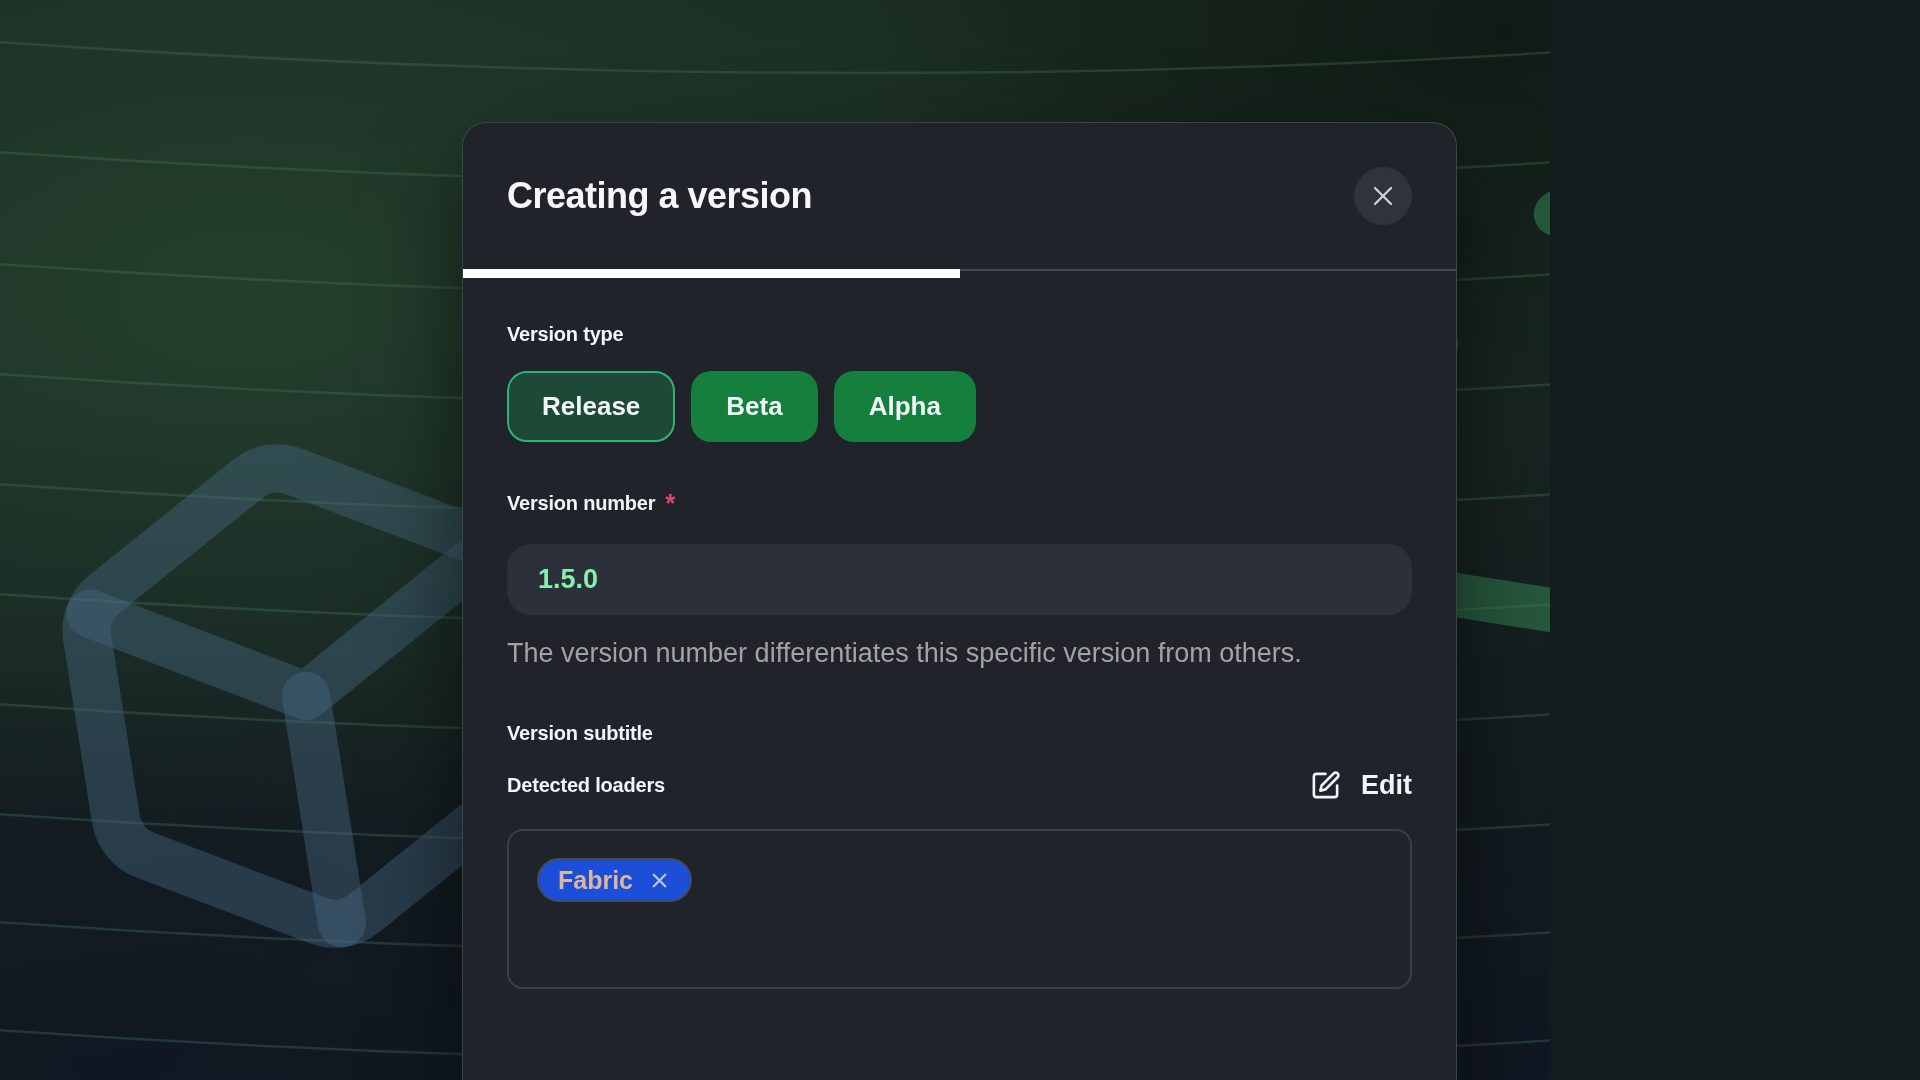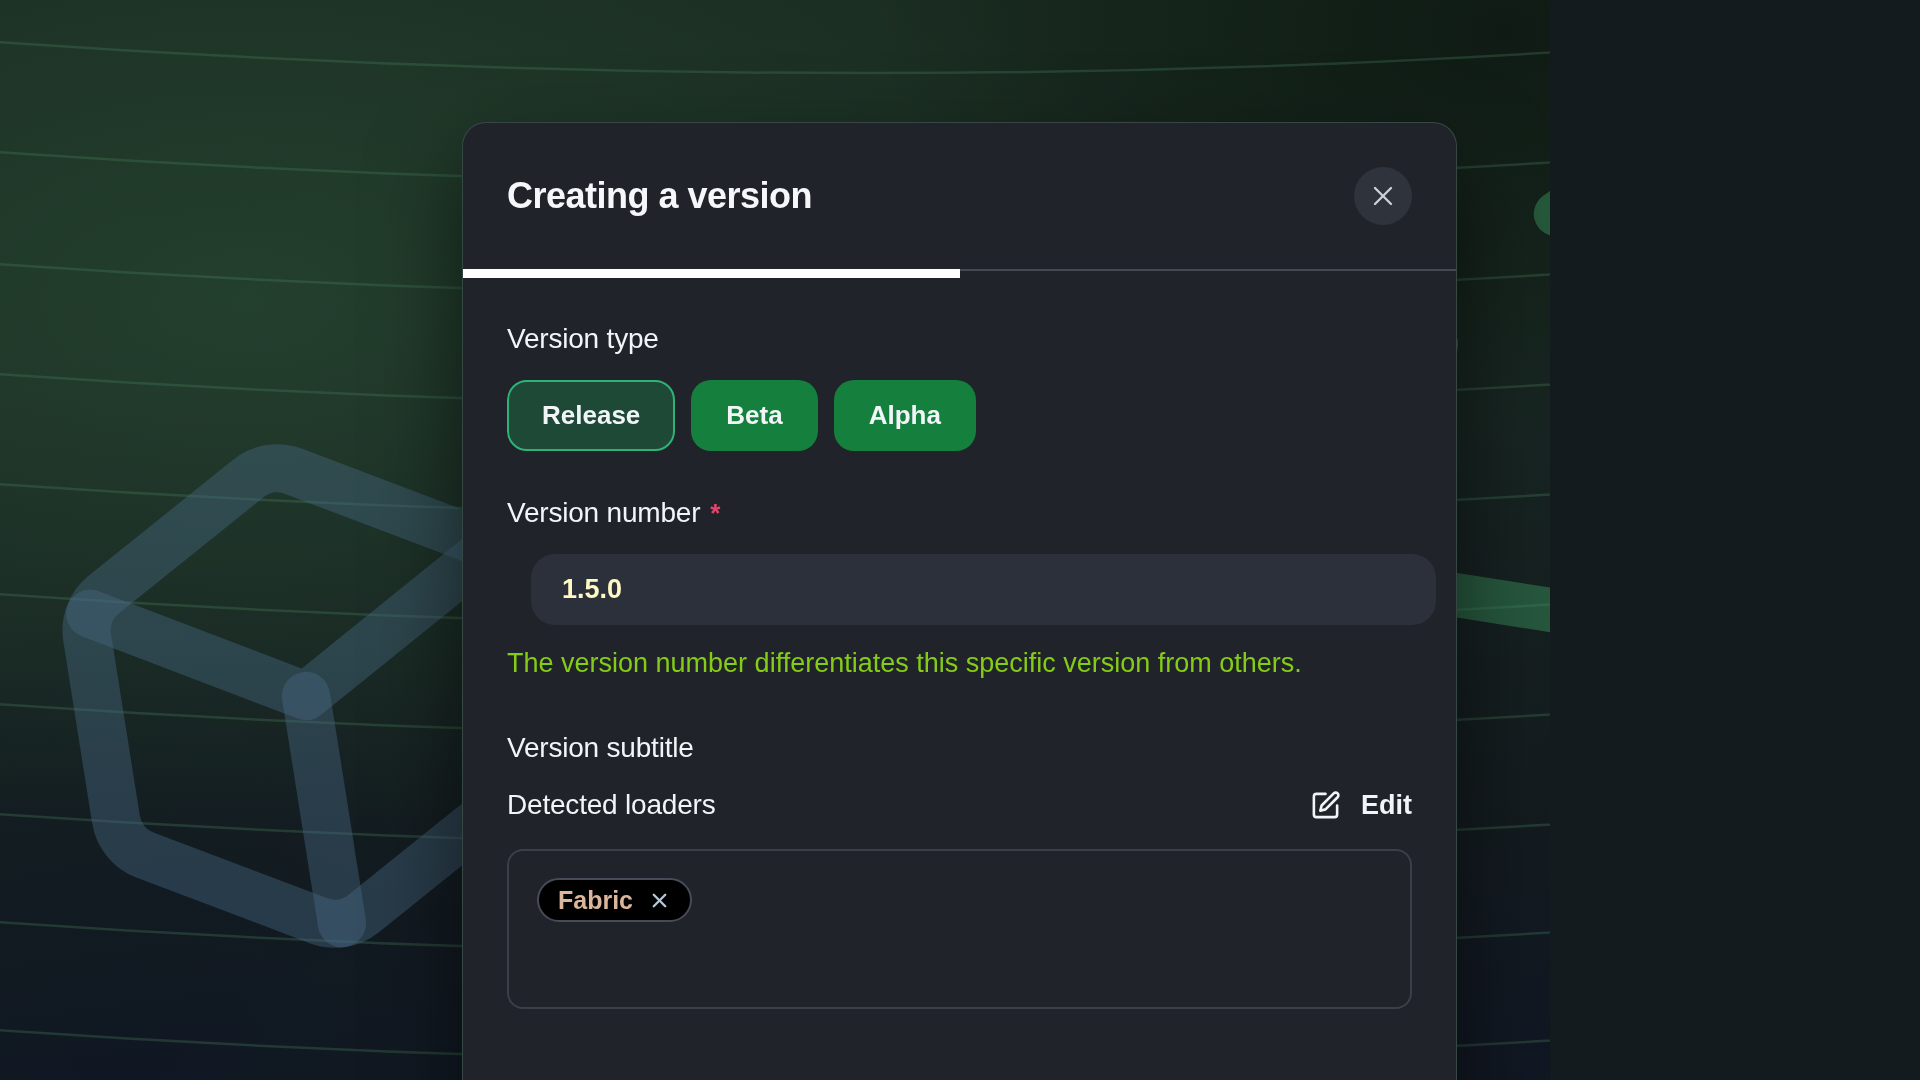--- a/index.html
+++ b/index.html
@@ -42,45 +42,45 @@
     background: #2f333b; border: none; cursor: pointer;
     display: flex; align-items: center; justify-content: center; flex: none;
   }
   .progress { position: relative; height: 9px; }
   .progress-track { position: absolute; left: 0; right: 0; top: 0; height: 2px; background: #434851; }
   .progress-fill { position: absolute; left: 0; top: 0; height: 9px; background: #ffffff; }
 
   .modal-body { padding: 45px 44px 0 44px; }
 
   .field-label {
-    font-size: 28px; font-weight: 400; color: #f2f5f8; letter-spacing: -0.2px;
+    font-size: 20px; font-weight: 700; color: #f2f5f8; letter-spacing: -0.2px;
   }
   .label-row { display: flex; align-items: center; margin-bottom: 25px; }
   .required { color: #e5446a; font-size: 26px; font-weight: 700; margin-left: 10px; }
 
   .pill-row { display: flex; gap: 16px; margin-bottom: 46px; }
   .pill {
     height: 71px; padding: 0 33px; border-radius: 20px;
     display: inline-flex; align-items: center; justify-content: center;
     background: #15803d; color: #f2f5f8;
     font-family: "Liberation Sans", "DejaVu Sans", sans-serif;
     font-size: 26px; font-weight: 700;
     border: 2px solid transparent; cursor: pointer;
   }
   .pill.selected { background: #1d4936; border-color: #2fb374; }
 
   .text-input {
     width: 100%; height: 71px; border: none; outline: none;
     background: #2b303a; border-radius: 24px; padding: 0 31px;
     font-family: "Liberation Sans", "DejaVu Sans", sans-serif;
-    font-size: 27px; font-weight: 700; color: #fef9c3; margin-left: 24px;
+    font-size: 27px; font-weight: 700; color: #86efac;
   }
   .help-text {
     margin-top: 20px; max-width: 860px;
-    font-size: 27px; font-weight: 400; color: #84cc16; line-height: 37px;
+    font-size: 27px; font-weight: 400; color: #a3a3a3; line-height: 37px;
     margin-bottom: 50px;
   }
   .subtitle-gap { margin-bottom: 46px; }
 
   .loaders-header {
     display: flex; align-items: center; justify-content: space-between;
     margin-bottom: 28px;
   }
   .edit-btn {
     display: inline-flex; align-items: flex-end; gap: 20px;
@@ -88,21 +88,21 @@
     font-family: "Liberation Sans", "DejaVu Sans", sans-serif;
     font-size: 27px; font-weight: 700; color: #f2f5f8;
   }
   .loaders-box {
     border: 2px solid #394049; border-radius: 16px;
     padding: 27px 28px; height: 160px;
   }
   .chip {
     display: inline-flex; align-items: center; gap: 15px;
     height: 44px; padding: 0 19px;
-    background: #000000; border: 2px solid #454c58; border-radius: 22px;
+    background: #1d4ed8; border: 2px solid #454c58; border-radius: 22px;
   }
   .chip-label { font-size: 25px; font-weight: 600; color: #dbb69b; }
   .chip-x { display: flex; cursor: pointer; background: none; border: none; padding: 0; }
 </style>
 </head>
 <body>
 
 <div class="stage">
 
   <div class="bg">

